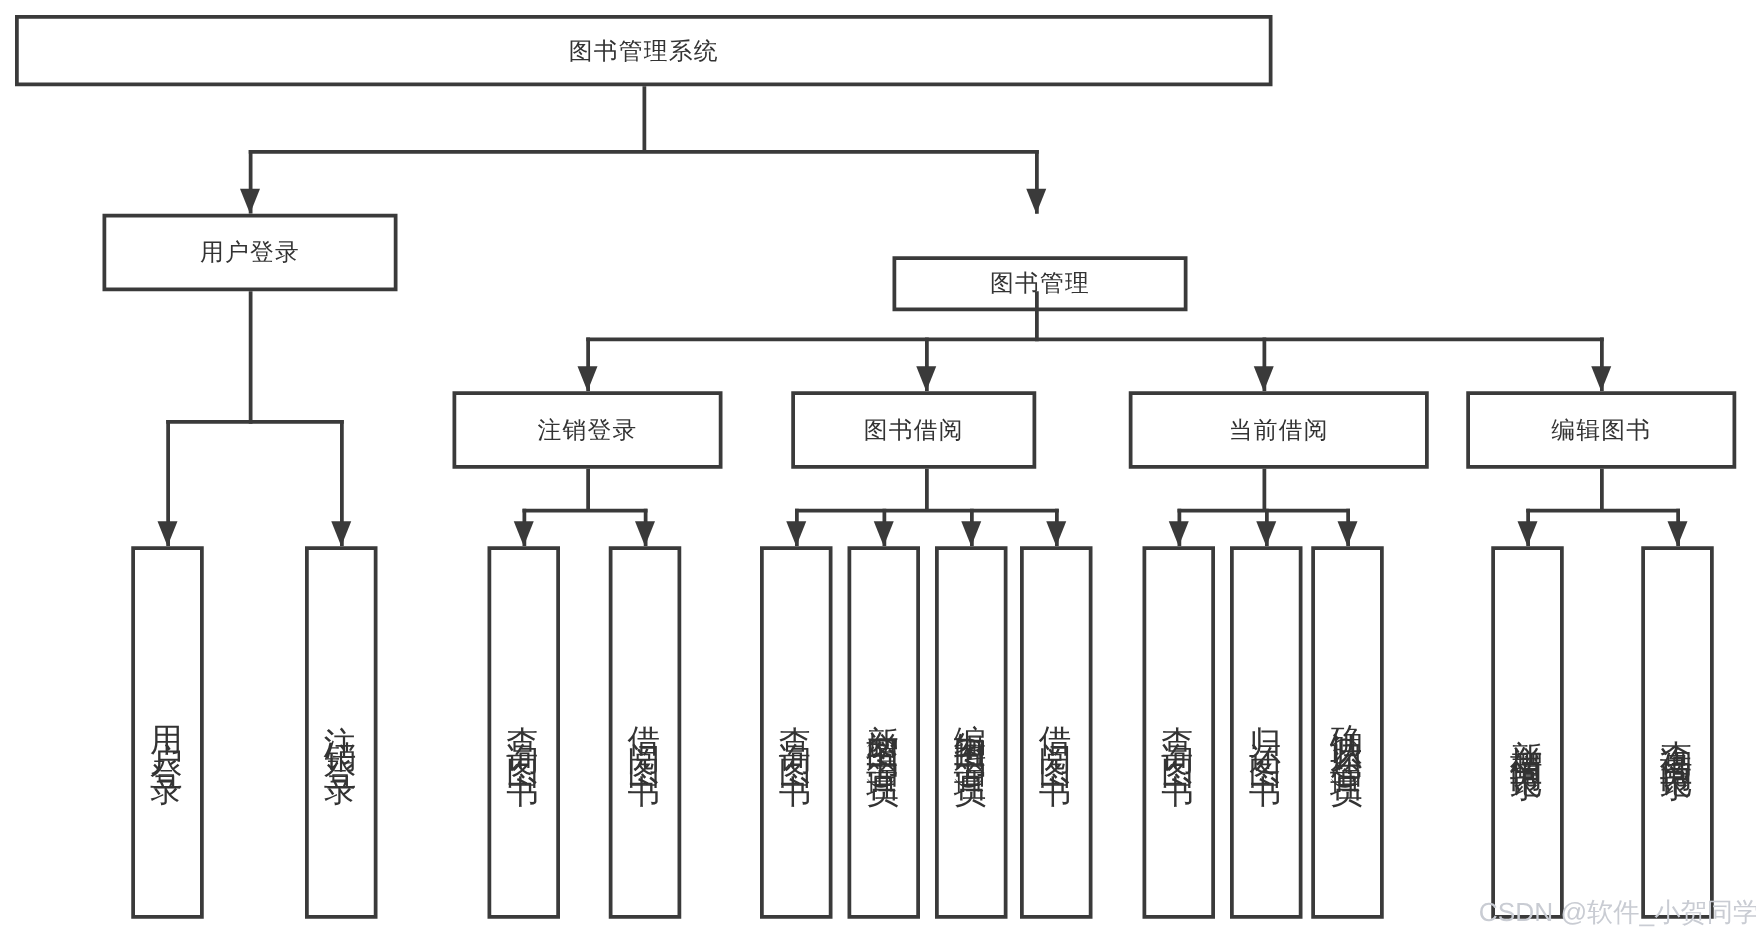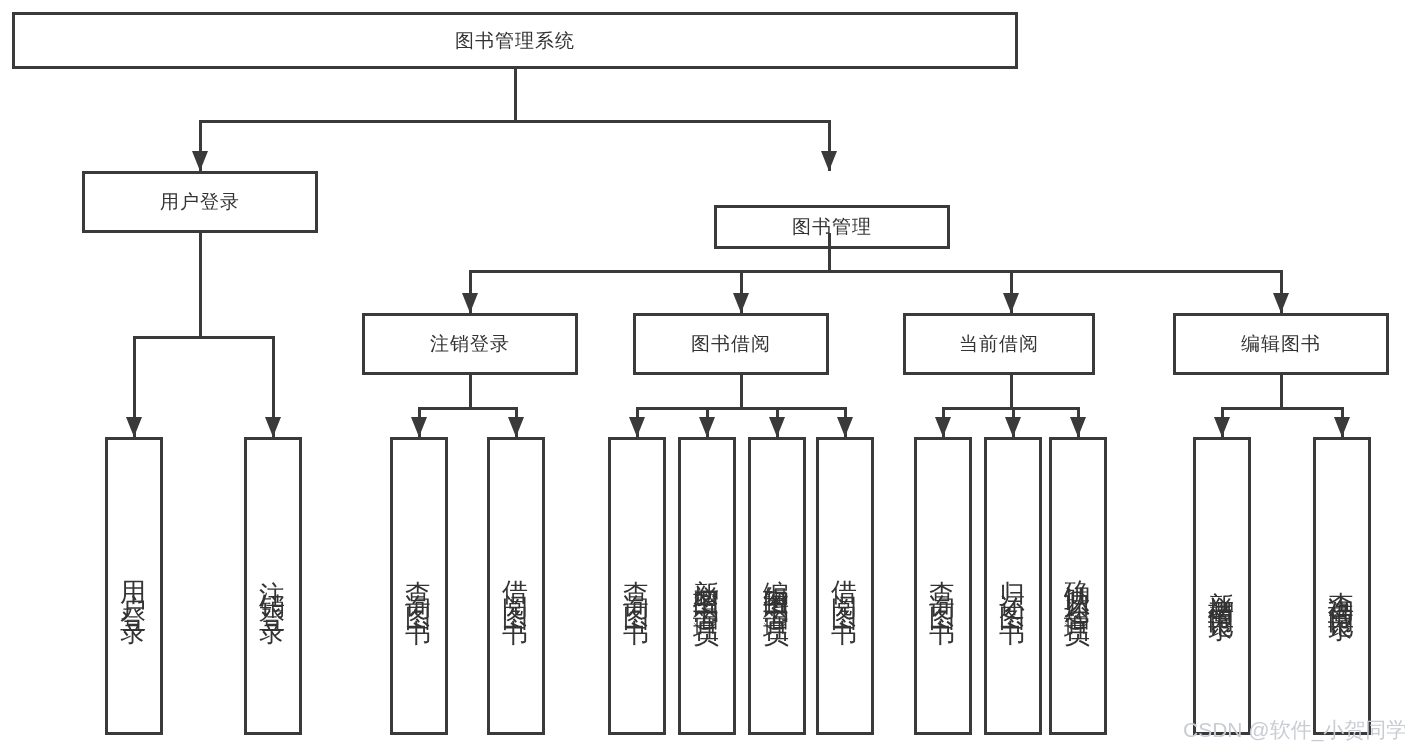--- a/index.html
+++ b/index.html
@@ -81,21 +81,21 @@
   <div class="head" style="left:462px;top:293px;"></div>
   <div class="vline" style="left:740px;top:270px;height:43px;"></div>
   <div class="head" style="left:733px;top:293px;"></div>
   <div class="vline" style="left:1010px;top:270px;height:43px;"></div>
   <div class="head" style="left:1003px;top:293px;"></div>
   <div class="vline" style="left:1280px;top:270px;height:43px;"></div>
   <div class="head" style="left:1273px;top:293px;"></div>
 
   <div class="box" style="left:362px;top:313px;width:216px;height:62px;">注销登录</div>
   <div class="box" style="left:633px;top:313px;width:196px;height:62px;">图书借阅</div>
-  <div class="box" style="left:903px;top:313px;width:192px;height:62px;">当前借阅</div>
+  <div class="box" style="left:903px;top:313px;width:240px;height:62px;">当前借阅</div>
   <div class="box" style="left:1173px;top:313px;width:216px;height:62px;">编辑图书</div>
 
   <div class="vline" style="left:469px;top:375px;height:34px;"></div>
   <div class="hline" style="left:418px;top:407px;width:100px;"></div>
   <div class="vline" style="left:418px;top:407px;height:30px;"></div>
   <div class="head" style="left:411px;top:417px;"></div>
   <div class="vline" style="left:515px;top:407px;height:30px;"></div>
   <div class="head" style="left:508px;top:417px;"></div>
 
   <div class="vline" style="left:740px;top:375px;height:34px;"></div>

